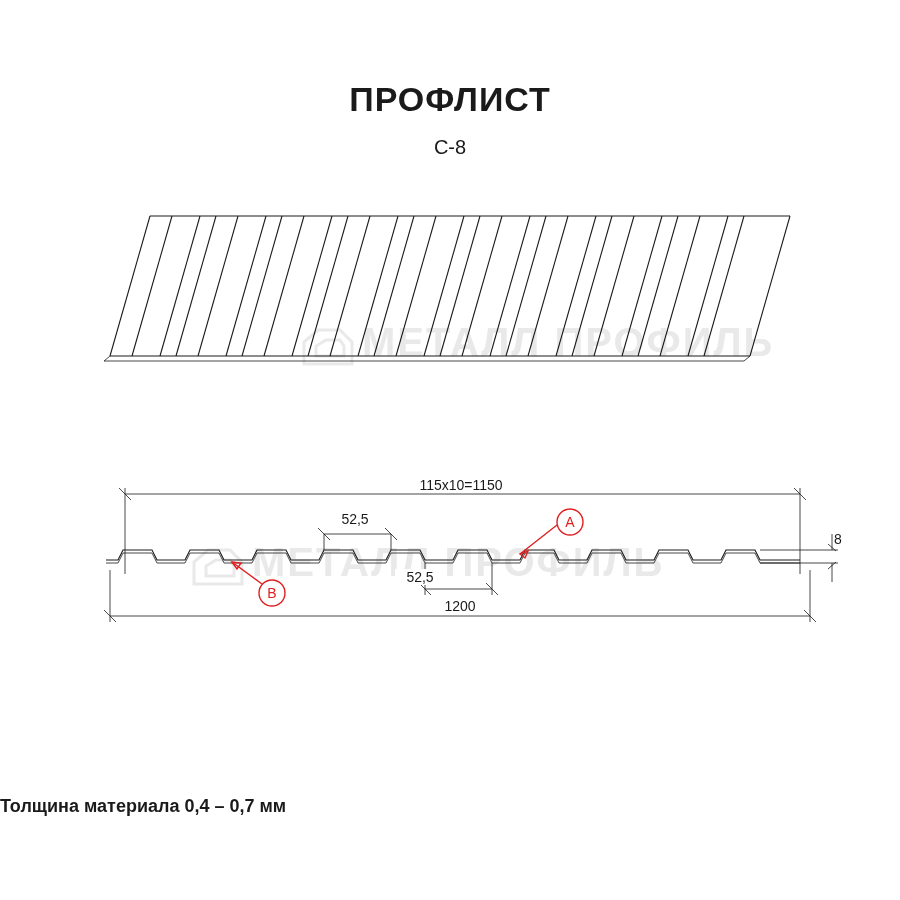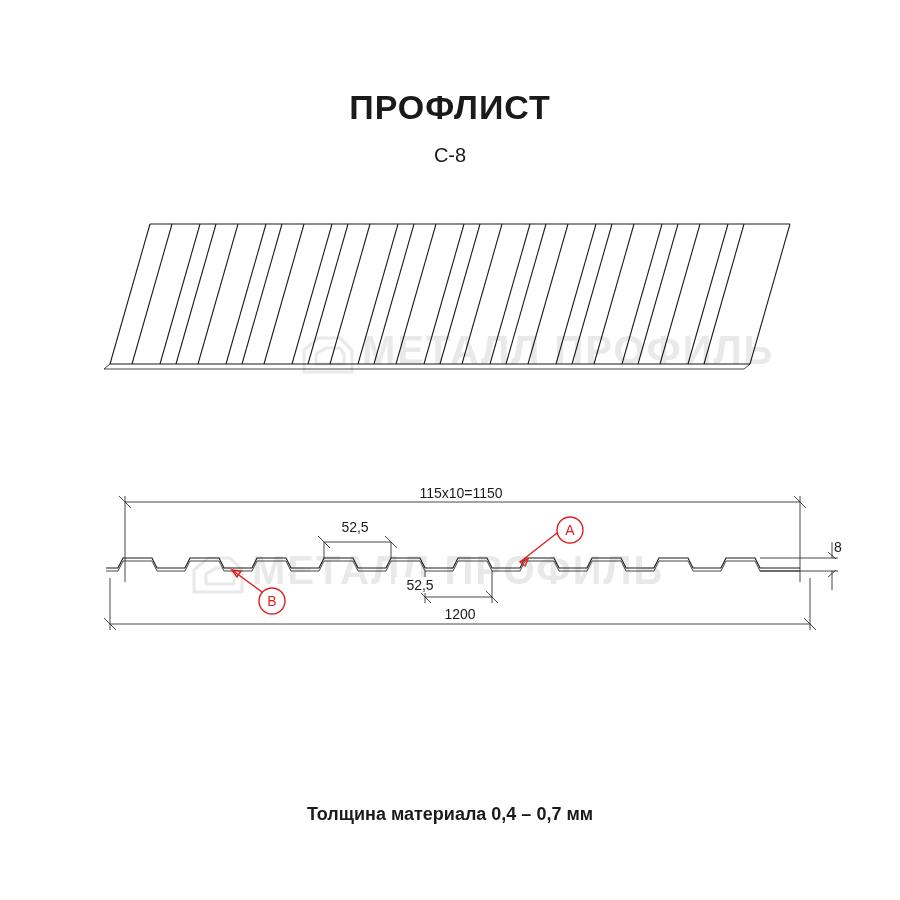--- a/index.html
+++ b/index.html
@@ -11,21 +11,21 @@
     width: 900px;
     height: 900px;
     font-family: "Liberation Sans", sans-serif;
     color: #1a1a1a;
     position: relative;
     overflow: hidden;
   }
   .sheet {
     position: absolute;
     left: 0;
-    top: 12px;
+    top: 4px;
     width: 900px;
     height: 708px;
   }
   .title {
     position: absolute;
     left: 0;
     top: 76px;
     width: 900px;
     text-align: center;
     font-size: 34px;
@@ -40,21 +40,21 @@
     width: 900px;
     text-align: center;
     font-size: 20px;
     color: #1a1a1a;
   }
   .footnote {
     position: absolute;
     left: 0;
     top: 792px;
     width: 900px;
-    text-align: center;
+    text-align: left;
     font-size: 18px;
     font-weight: bold;
     color: #1a1a1a;
   }
   svg { display: block; }
   .ln {
     fill: none;
     stroke: #1a1a1a;
     stroke-width: 1.1;
     stroke-linejoin: miter;

